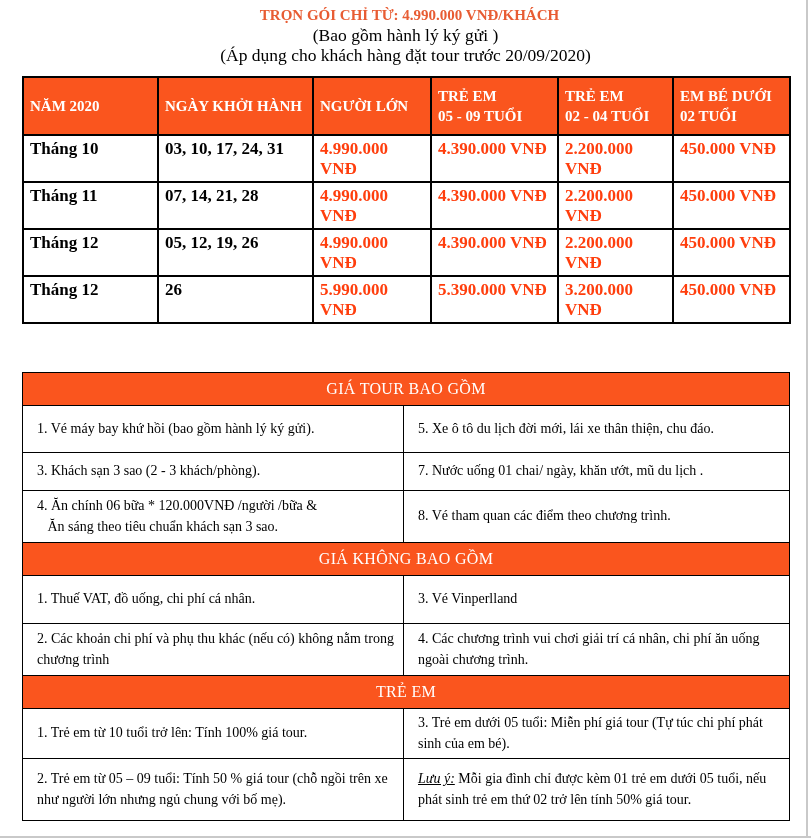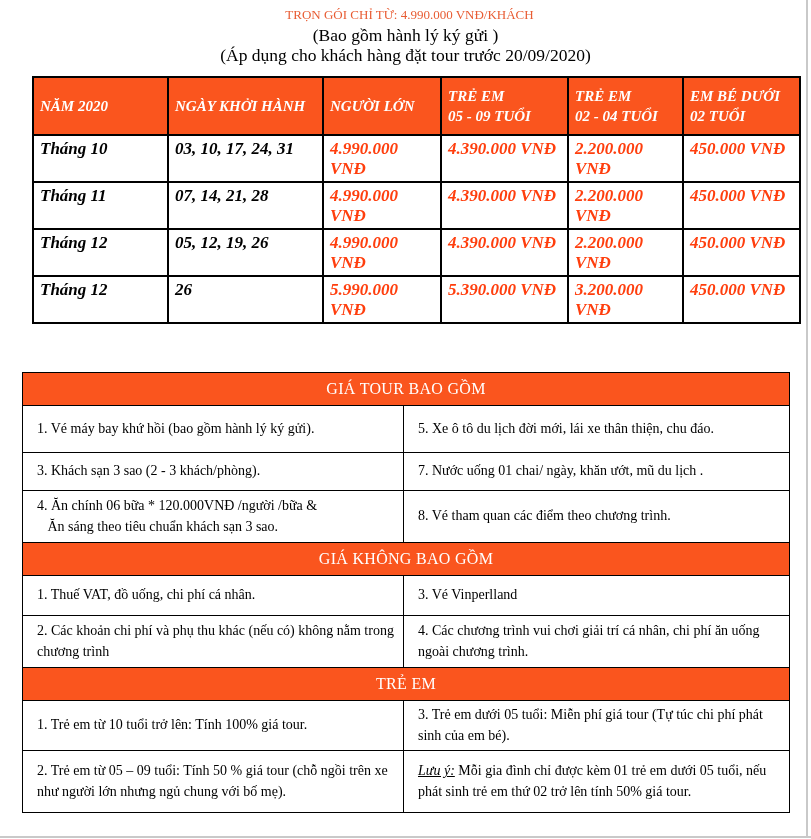--- a/index.html
+++ b/index.html
@@ -15,38 +15,38 @@
     color:#000;
     position:relative;
     overflow:hidden;
   }
   .page{padding-top:3px;}
 
   
   .title{
     text-align:center;
     color:var(--title);
-    font-size:13px;
+    font-size:15px;
     line-height:20px;
     margin:2px 0 0 8px;
+    font-weight:bold;
   }
   .sub{
     text-align:center;
     font-size:17.5px;
     line-height:20px;
     margin:0;
     font-family:Liberation Serif, serif;
   }
 
   
   table{border-collapse:collapse;table-layout:fixed;}
   .price-table{
     width:767px;
-    margin:11px 0 0 32px;
-    font-style:italic;
+    margin:11px 0 0 22px;
   }
   .price-table th{
     background:var(--accent);
     color:#fff;
     font-weight:bold;
     font-size:15px;
     text-align:left;
     vertical-align:middle;
     padding:2px 4px 2px 6px;
     border:2px solid #000;
@@ -83,21 +83,21 @@
   }
   .info-table td{
     border:1.5px solid #000;
     font-size:14px;
     line-height:1.45;
     vertical-align:middle;
     padding:2px 6px 2px 14px;
   }
   .pre{white-space:pre-wrap;}
   .inc-r1{height:47px}.inc-r2{height:52px}.inc-r3{height:38px}.inc-r4{height:52px}
-  .exc-r1{height:40px}.exc-r2{height:52px}
+  .exc-r1{height:48px}.exc-r2{height:52px}
   .chd-r1{height:50px}.chd-r2{height:62px}
   .note-prefix{font-style:italic;text-decoration:underline;}
 
   
   .edge-right{position:absolute;left:806px;top:0;width:2px;height:837px;background:#c9c9c9;}
   .edge-bottom{position:absolute;left:0;top:836px;width:811px;height:2px;background:#c9c9c9;}
 </style>
 </head>
 <body>
 

